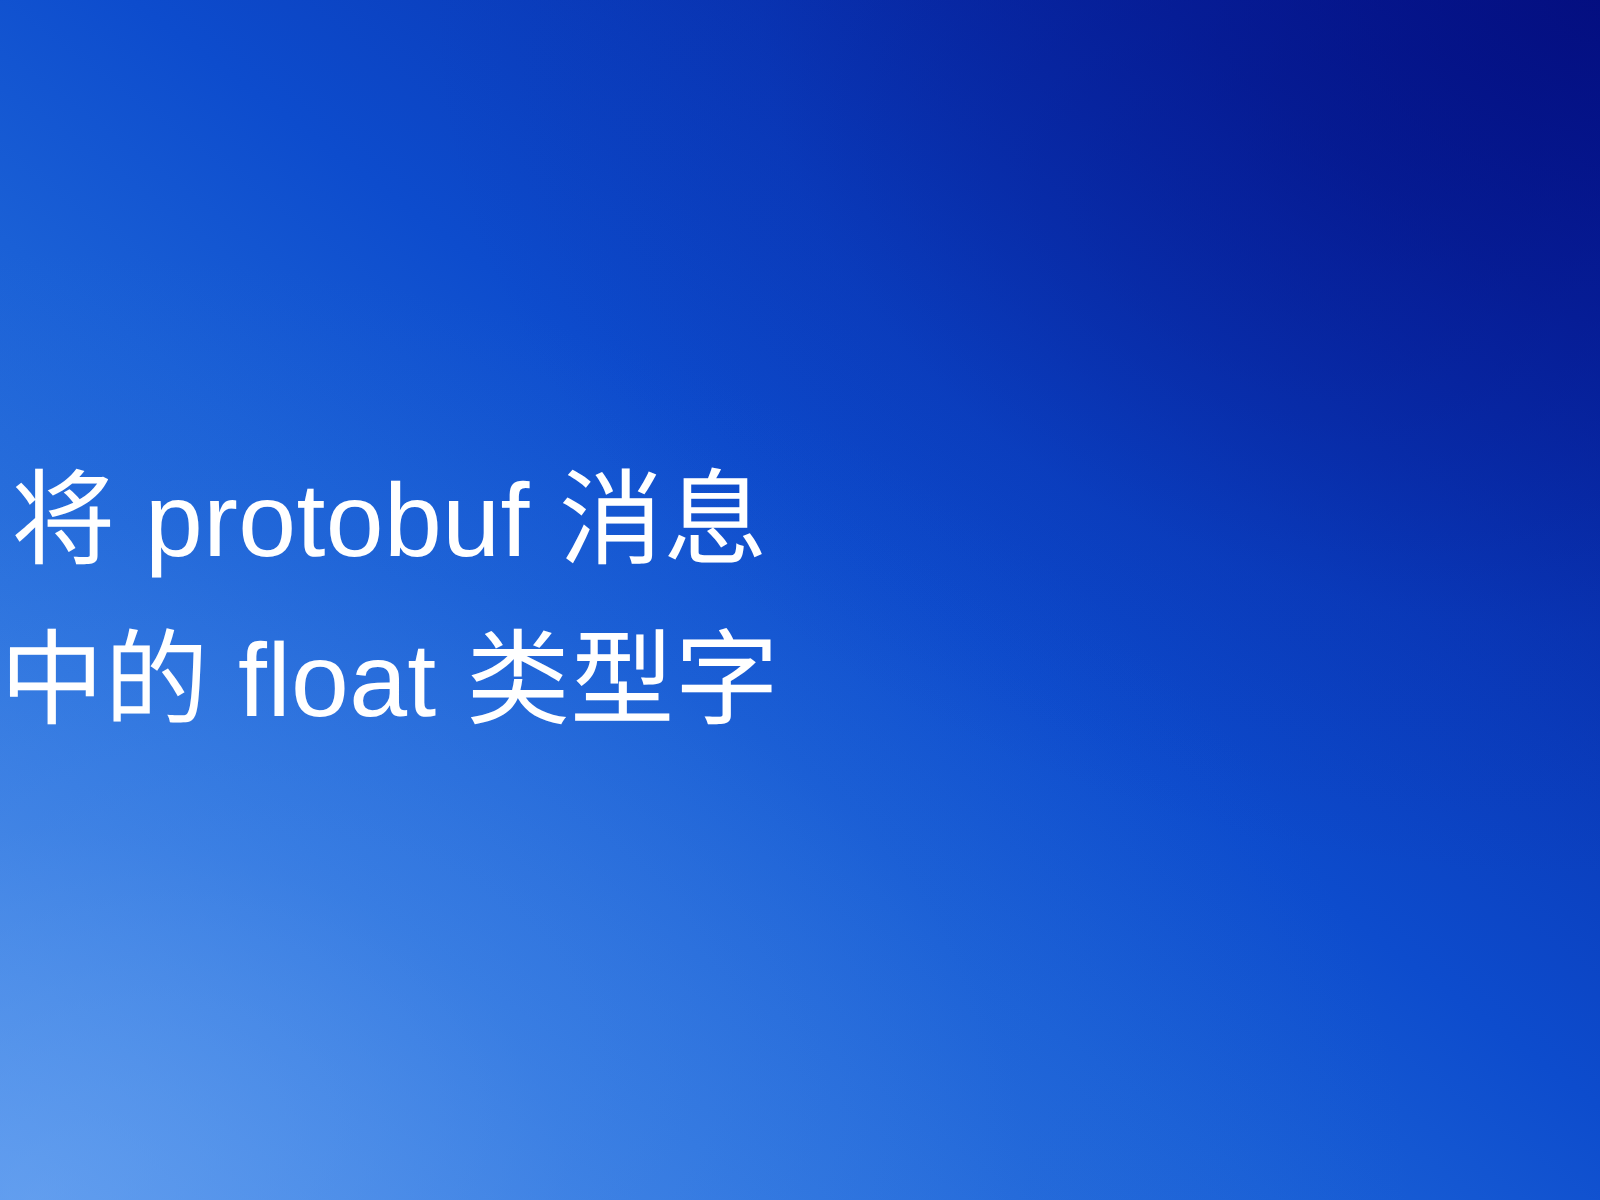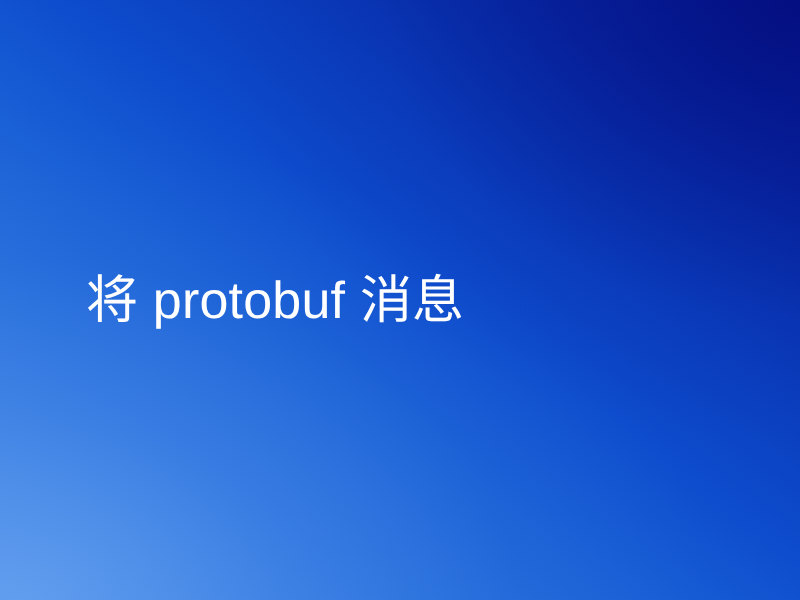--- a/index.html
+++ b/index.html
@@ -68,21 +68,20 @@
       rgba(5, 20, 140, 0.45) 26%,
       rgba(8, 40, 170, 0.16) 50%,
       rgba(0, 0, 0, 0) 70%
     );
   }
 
   
   .text-block {
     position: relative;
     z-index: 2;
-    margin-left: 86px;
     margin-top: 2px;
     max-width: 620px;
     text-align: center;
   }
 
   .headline-line {
     color: #ffffff;
     font-size: 52px;
     line-height: 80px;
     font-weight: 400;
@@ -96,15 +95,16 @@
 <body>
 
 <div class="card">
 
   <div class="bg-gradient"></div>
   <div class="bg-bloom"></div>
   <div class="bg-shade"></div>
 
   <div class="text-block">
     <div class="headline-line">将 protobuf 消息</div>
+    <div class="headline-line">中的 float 类型字</div>
   </div>
 
 </div>
 
 </body></html>

